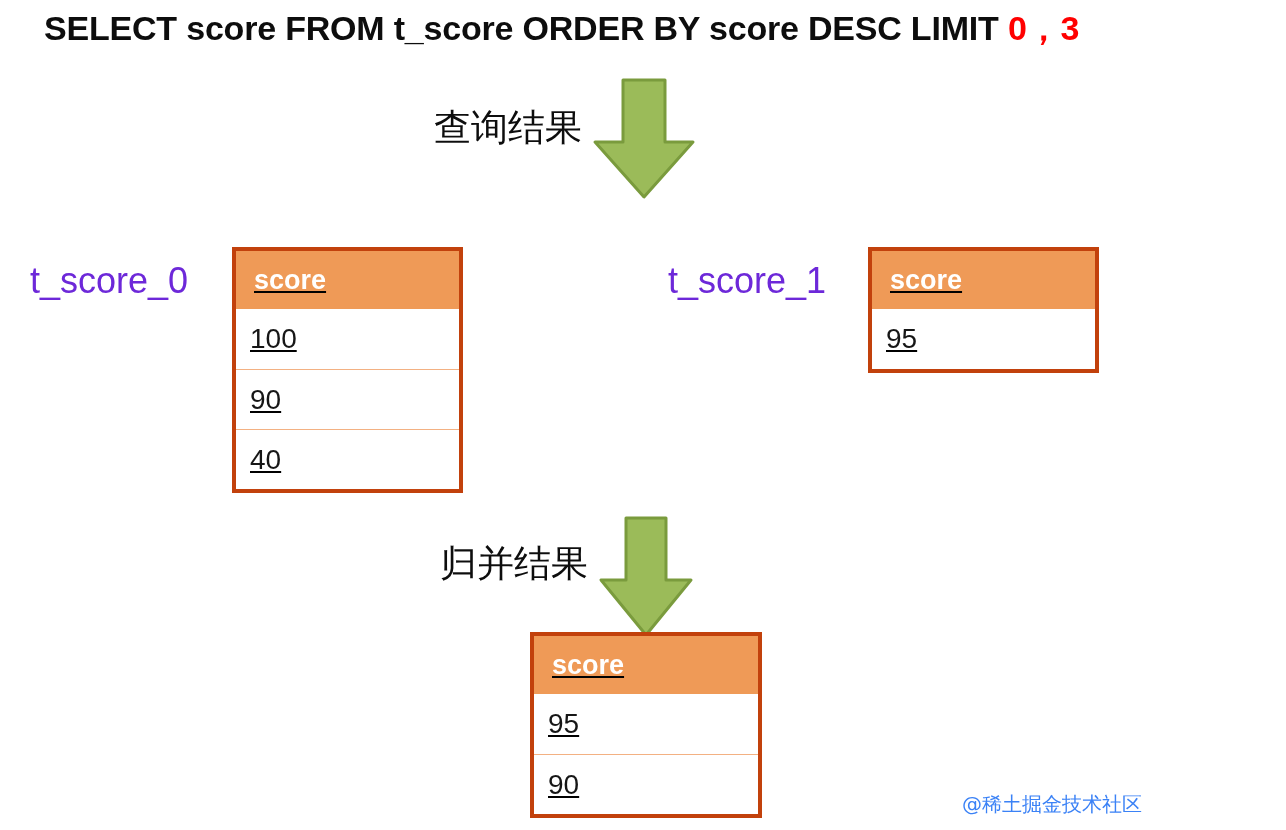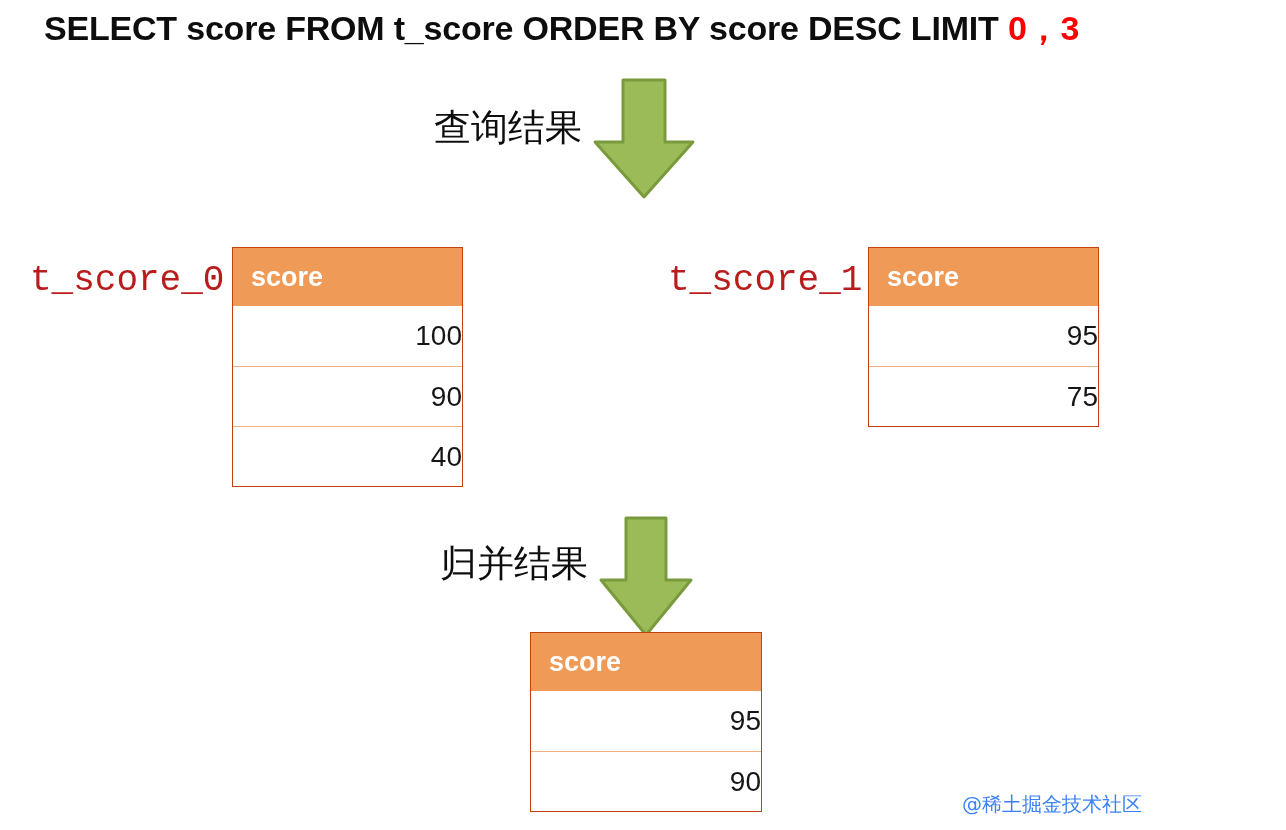--- a/index.html
+++ b/index.html
@@ -51,54 +51,53 @@
   }
   .arrow svg { display: block; }
   .arrow-1 { left: 592px; top: 78px; }
   .arrow-2 { left: 598px; top: 516px; }
 
   
   .table-label {
     position: absolute;
     font-size: 36px;
     font-weight: 400;
-    color: #b91c1c;
+    color: #6d28d9;
     white-space: nowrap;
-    font-family: Liberation Mono, monospace;
   }
   .label-left  { left: 30px;  top: 260px; }
   .label-right { left: 668px; top: 260px; }
 
   .score-table {
     position: absolute;
-    border: 1px solid #c2410c;
+    border: 4px solid #c2410c;
     border-collapse: collapse;
     box-sizing: border-box;
     background: #0ea5e9;
+    text-decoration: underline;
   }
   .score-table .th {
     background: #ef9a57;
     color: #ffffff;
     font-weight: bold;
     font-size: 27px;
     height: 58px;
     line-height: 58px;
     padding-left: 18px;
     box-sizing: border-box;
   }
   .score-table .td {
     color: #161616;
     font-size: 28px;
     height: 60px;
     line-height: 60px;
     padding-left: 14px;
     box-sizing: border-box;
     border-top: 1px solid #f3b183;
     background: #ffffff;
-    text-align: right;
   }
   .score-table .td.first-row {
     border-top: none;
   }
 
   .table-left   { left: 232px; top: 247px; width: 231px; }
   .table-right  { left: 868px; top: 247px; width: 231px; }
   .table-bottom { left: 530px; top: 632px; width: 232px; }
 
   
@@ -134,21 +133,20 @@
     <div class="th">score</div>
     <div class="td first-row">100</div>
     <div class="td">90</div>
     <div class="td">40</div>
   </div>
 
   <div class="table-label label-right">t_score_1</div>
   <div class="score-table table-right">
     <div class="th">score</div>
     <div class="td first-row">95</div>
-    <div class="td">75</div>
   </div>
 
   <div class="flow-label merge">归并结果</div>
 
   <div class="arrow arrow-2">
     <svg width="96" height="122" viewBox="0 0 96 122">
       <polygon points="28,2 68,2 68,64 93,64 48,119 3,64 28,64" fill="#9bbb59" stroke="#7a9b3d" stroke-width="3" stroke-linejoin="round"></polygon>
     </svg>
   </div>
 

